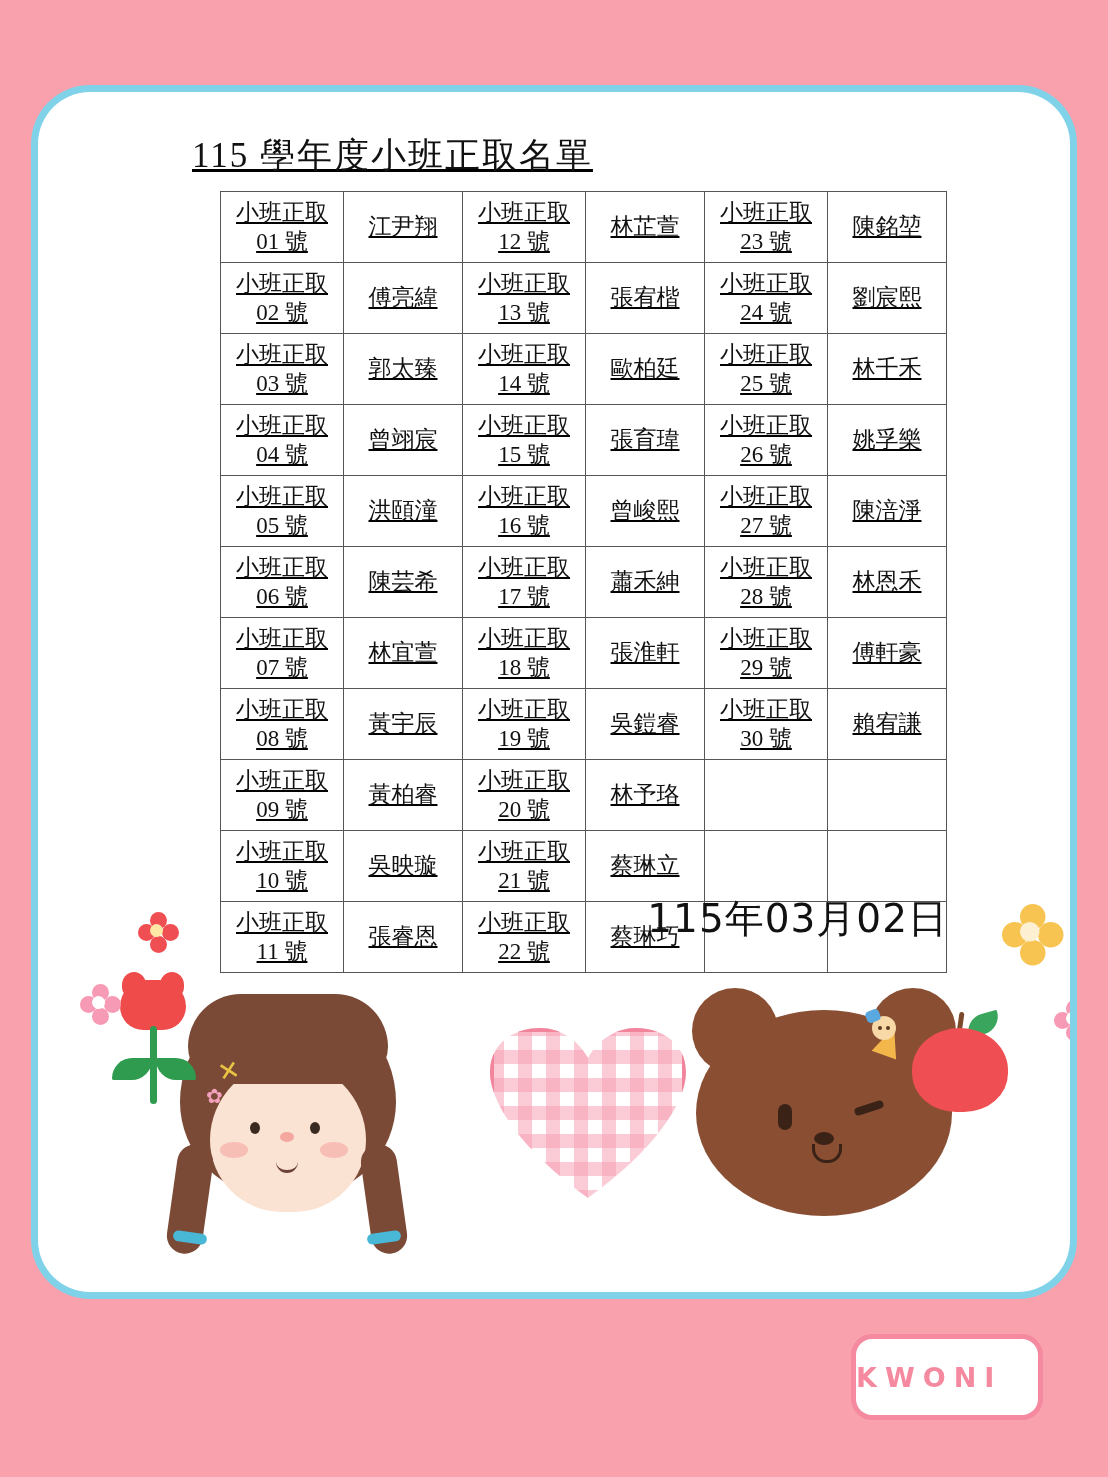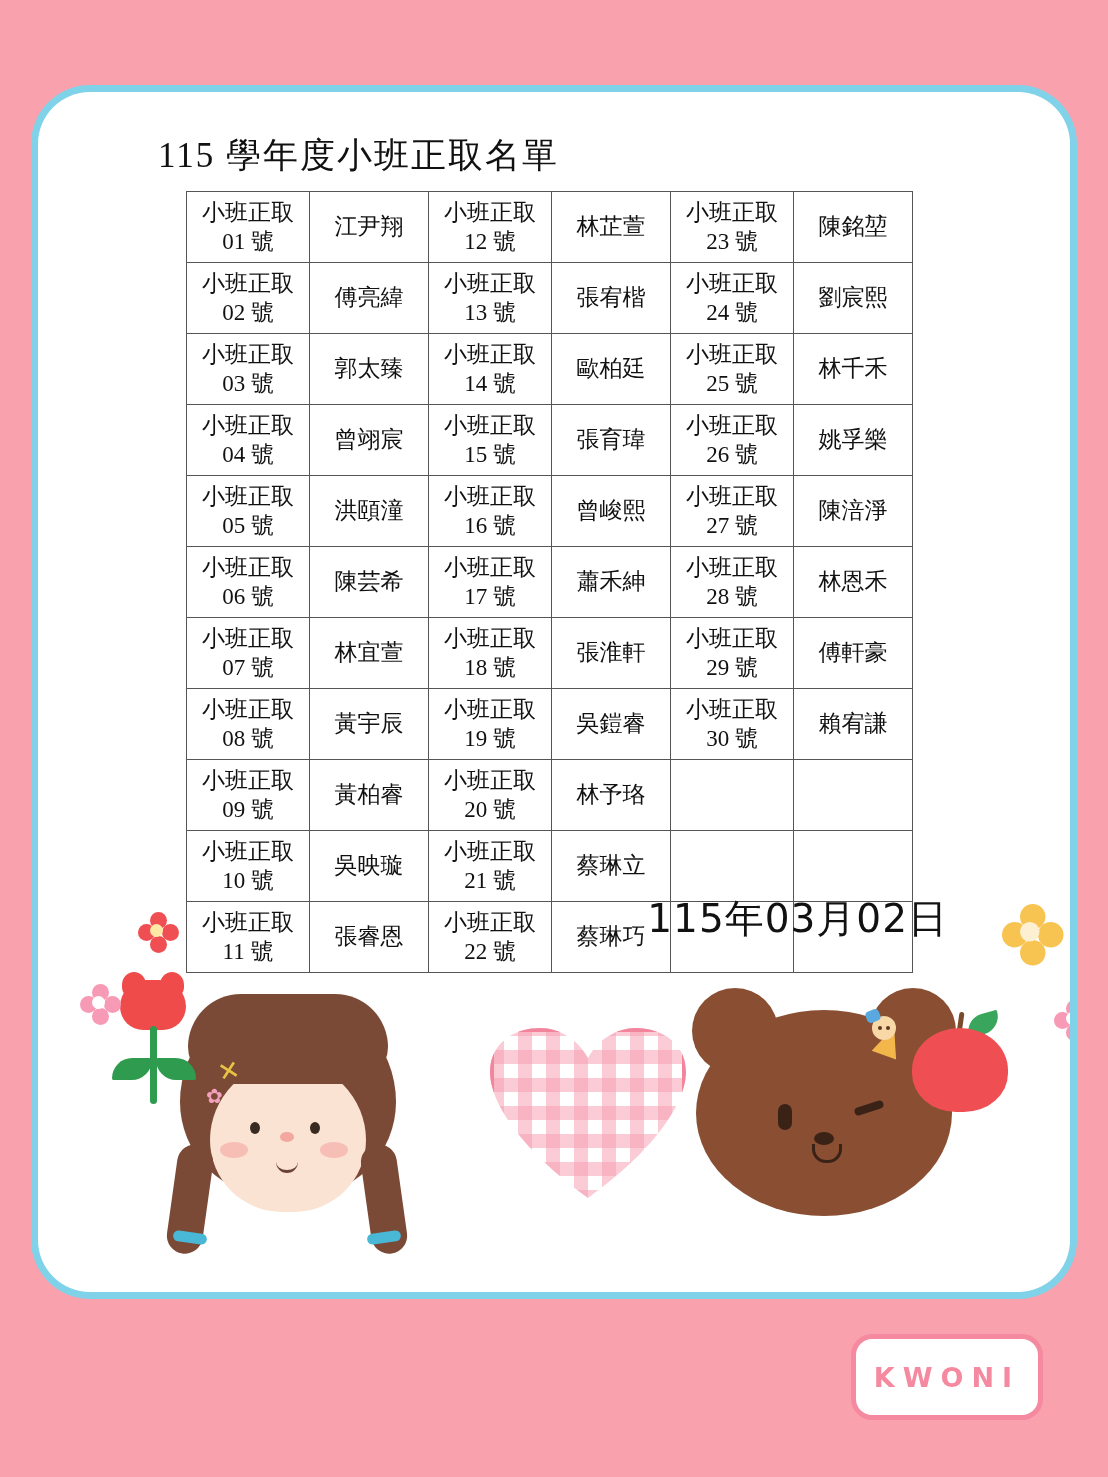--- a/index.html
+++ b/index.html
@@ -23,22 +23,23 @@
     width: 1032px;
     height: 1200px;
     background: #ffffff;
     border-radius: 52px;
     box-shadow: 0 0 0 7px #7fd2e8;
     overflow: hidden;
   }
   .card-inner {
     position: absolute;
     inset: 0;
-    padding: 30px 20px;
+    padding: 30px 54px;
     box-sizing: border-box;
+    text-decoration: underline;
   }
 
   
   .doc-title {
     font-size: 35px;
     letter-spacing: 2px;
     color: #111;
     margin: 10px 0 12px 100px;
     font-family: "Liberation Serif", "DejaVu Serif", serif;
   }
@@ -246,21 +247,21 @@
   .f2 { left: 42px; top: 892px; }
   .f3 { right: 68px; top: 812px; }
   .f4 { right: 16px; top: 908px; }
 
   
   .stamp {
     position: absolute; right: 70px; bottom: 62px;
     width: 182px; height: 76px;
     background: #ffffff; border-radius: 16px;
     box-shadow: 0 0 0 5px #f4899f;
-    display: flex; align-items: center; justify-content: center;
+    display: flex; align-items: center; justify-content: flex-start;
   }
   .stamp span {
     font-family: "DejaVu Sans", "Liberation Sans", sans-serif;
     letter-spacing: 8px;
     font-size: 27px;
     color: #f4899f;
     font-weight: bold;
   }
 </style>
 </head>

